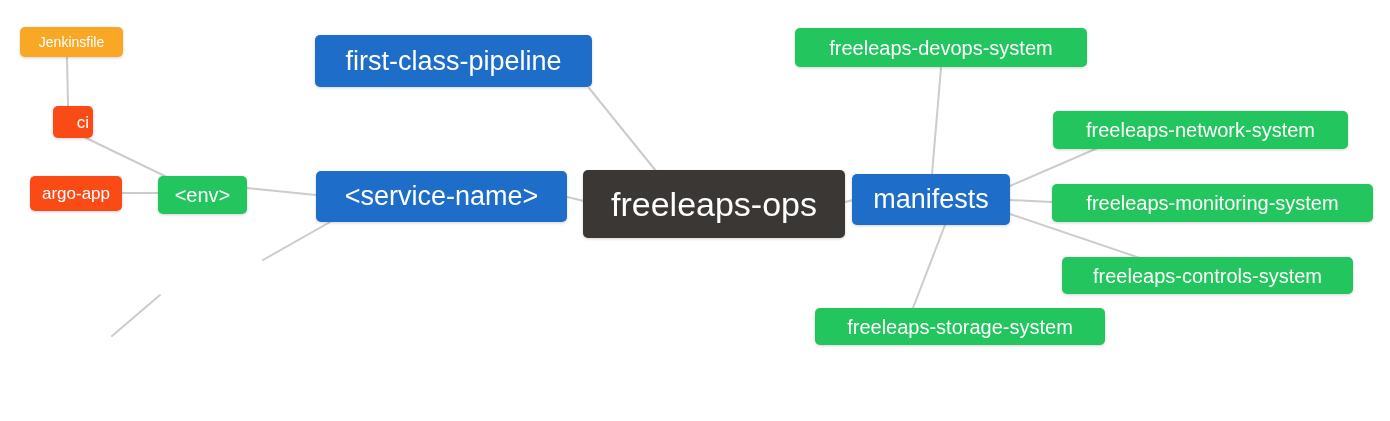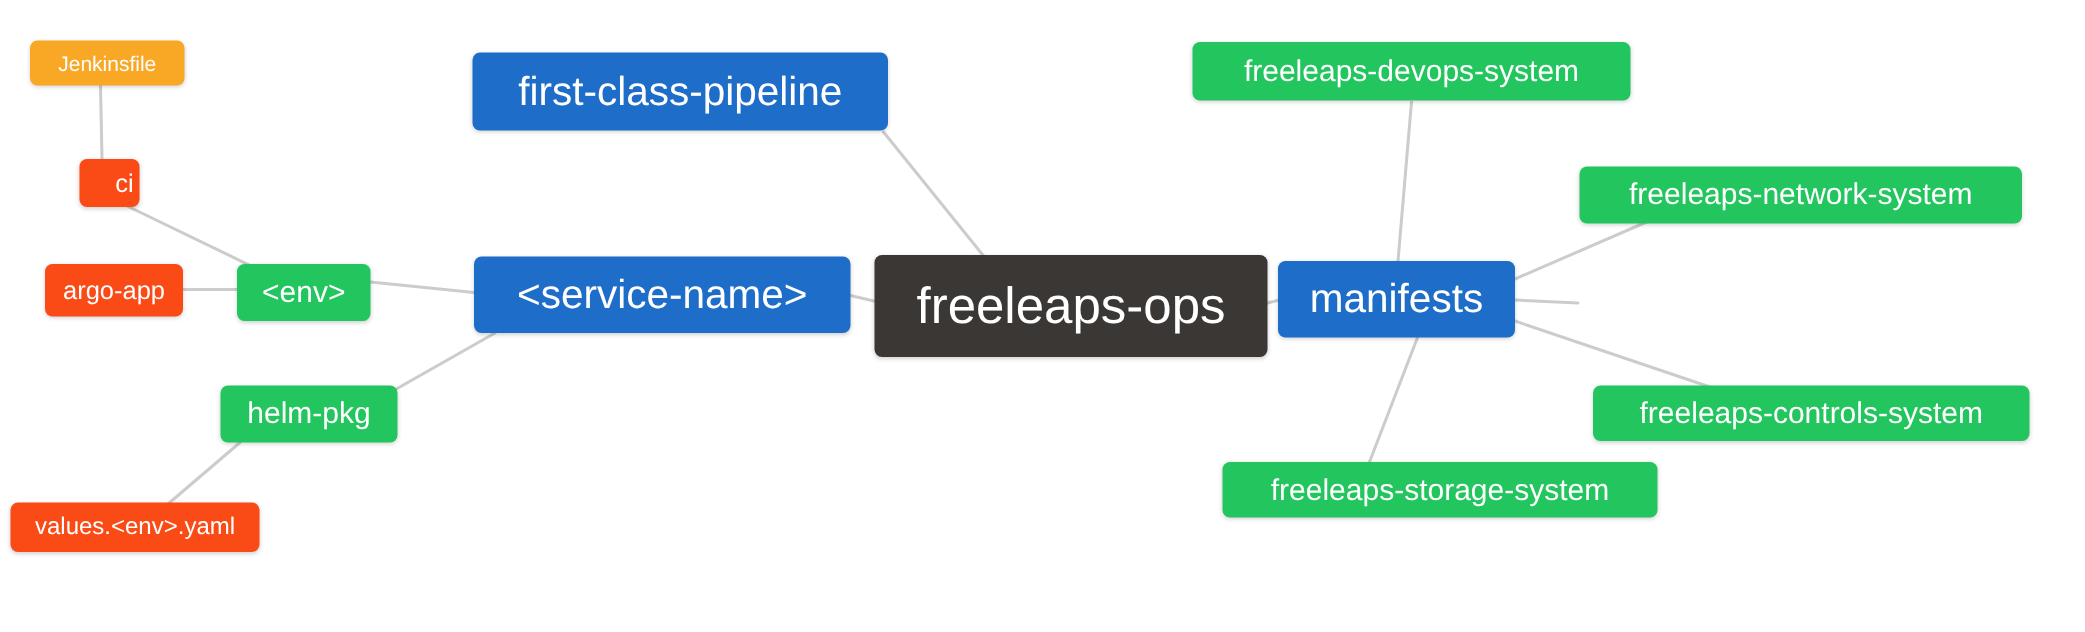--- a/index.html
+++ b/index.html
@@ -70,34 +70,33 @@
   </svg>
 
   <div class="node c-orange fs-l4" style="left:20px;  top:27px;  width:103px;  height:30px;">Jenkinsfile</div>
 
   <div class="node c-red fs-l3" style="left:53px;  top:106px; width:40px;  height:32px;padding-left:20px;">ci</div>
 
   <div class="node c-red fs-l3" style="left:30px;  top:176px; width:92px;  height:35px;">argo-app</div>
 
   <div class="node c-green fs-l2" style="left:158px; top:176px; width:89px;  height:38px;">&lt;env&gt;</div>
 
-  <div class="node c-green fs-l2" style="left:147px; top:257px; width:118px; height:38px;">helm-pkg</div>
 
-  <div class="node c-red fs-l4b" style="left:7px;   top:335px; width:166px; height:33px;">values.&lt;env&gt;.yaml</div>
 
   <div class="node c-blue fs-l1" style="left:315px; top:35px;  width:277px; height:52px;text-align:center;">first-class-pipeline</div>
 
   <div class="node c-blue fs-l1" style="left:316px; top:171px; width:251px; height:51px;">&lt;service-name&gt;</div>
 
   <div class="node c-blue fs-l1" style="left:852px; top:174px; width:158px; height:51px;">manifests</div>
 
   <div class="node c-root fs-root" style="left:583px; top:170px; width:262px; height:68px;">freeleaps-ops</div>
 
   <div class="node c-green fs-l2" style="left:795px;  top:28px;  width:292px; height:39px;">freeleaps-devops-system</div>
 
   <div class="node c-green fs-l2" style="left:1053px; top:111px; width:295px; height:38px;">freeleaps-network-system</div>
 
+  <div class="node c-green fs-l2" style="left:1052px; top:184px; width:321px; height:38px;">freeleaps-monitoring-system</div>
 
   <div class="node c-green fs-l2" style="left:1062px; top:257px; width:291px; height:37px;">freeleaps-controls-system</div>
 
   <div class="node c-green fs-l2" style="left:815px;  top:308px; width:290px; height:37px;">freeleaps-storage-system</div>
 
 </div>
 
 </body></html>

